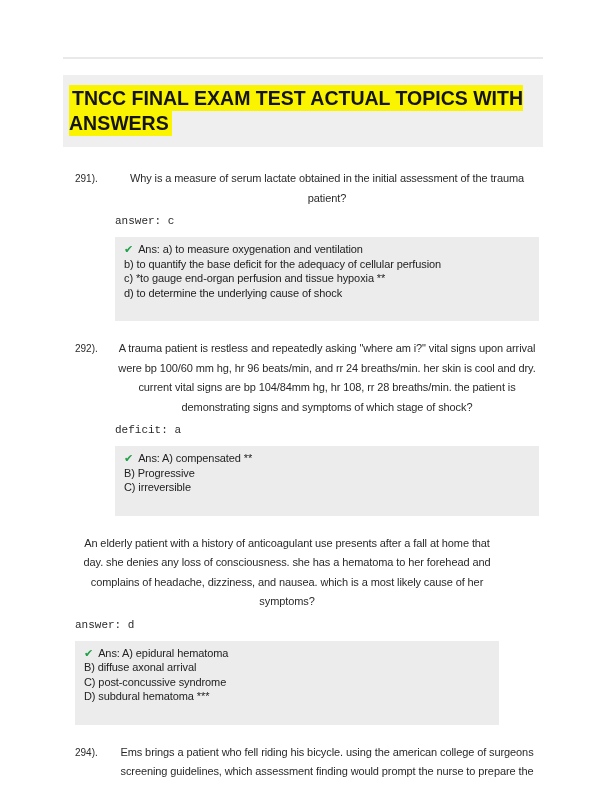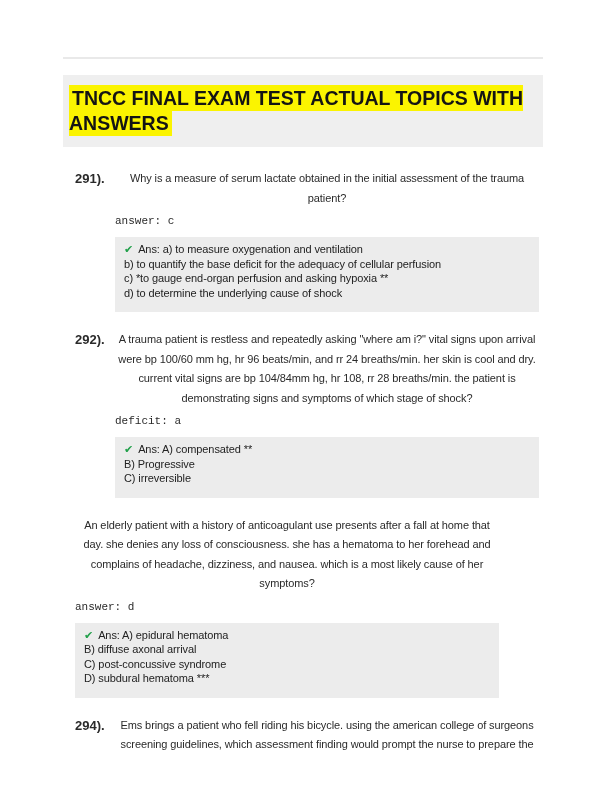--- a/index.html
+++ b/index.html
@@ -36,44 +36,43 @@
     padding: 2px 3px;
     margin-top: 20px;
   }
 
   .questions { margin: 22px 63px 0 75px; }
 
   .question { display: flex; margin-bottom: 18px; }
   .q-num {
     flex: none;
     width: 40px;
-    font-size: 13px;
+    font-size: 10px;
     line-height: 19.5px;
     color: #2a2a2a;
-    font-weight: bold;
   }
   .q-body { width: 424px; }
   .q-text {
     font-size: 11px;
     line-height: 19.5px;
     letter-spacing: -0.1px;
     color: #2a2a2a;
     text-align: center;
   }
   .answer-label {
     margin-top: 6px;
     font-size: 11px;
     line-height: 14px;
     color: #2a2a2a;
     font-family: Liberation Mono, monospace;
   }
   .answer-box {
     margin-top: 9px;
     background: var(--answer-box-bg, #ececec);
-    padding: 5px 9px 12px 9px;
+    padding: 5px 9px 21px 9px;
   }
   .option {
     font-size: 11px;
     line-height: 14.5px;
     letter-spacing: -0.1px;
     color: #222222;
   }
   .option .check {
     color: var(--check-green, #21a04a);
     font-weight: bold;
@@ -94,21 +93,21 @@
 
   <div class="questions">
     <div class="question">
       <div class="q-num">291).</div>
       <div class="q-body">
         <div class="q-text">Why is a measure of serum lactate obtained in the initial assessment of the trauma patient?</div>
         <div class="answer-label">answer: c</div>
         <div class="answer-box">
             <div class="option"><span class="check">✔</span><span>Ans: a) to measure oxygenation and ventilation</span></div>
             <div class="option"><span>b) to quantify the base deficit for the adequacy of cellular perfusion</span></div>
-            <div class="option"><span>c) *to gauge end-organ perfusion and asking hypoxia **</span></div>
+            <div class="option"><span>c) *to gauge end-organ perfusion and tissue hypoxia **</span></div>
             <div class="option"><span>d) to determine the underlying cause of shock</span></div>
           </div>
       </div>
     </div>
 
     <div class="question">
       <div class="q-num">292).</div>
       <div class="q-body">
         <div class="q-text">A trauma patient is restless and repeatedly asking "where am i?" vital signs upon arrival were bp 100/60 mm hg, hr 96 beats/min, and rr 24 breaths/min. her skin is cool and dry. current vital signs are bp 104/84mm hg, hr 108, rr 28 breaths/min. the patient is demonstrating signs and symptoms of which stage of shock?</div>
         <div class="answer-label">deficit: a</div>

